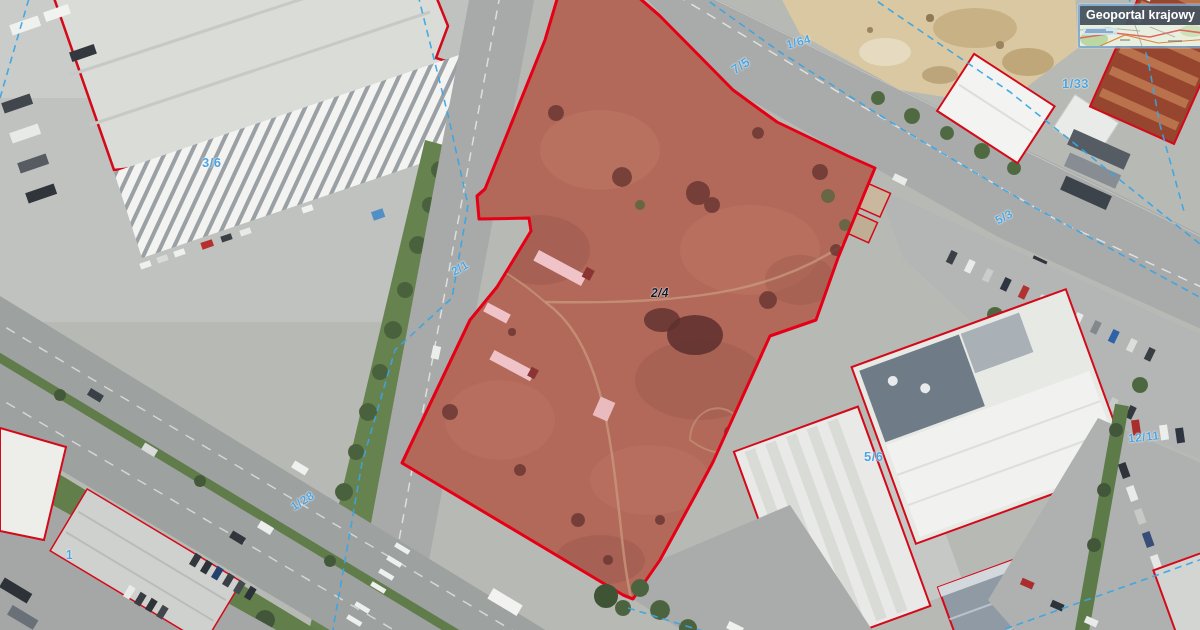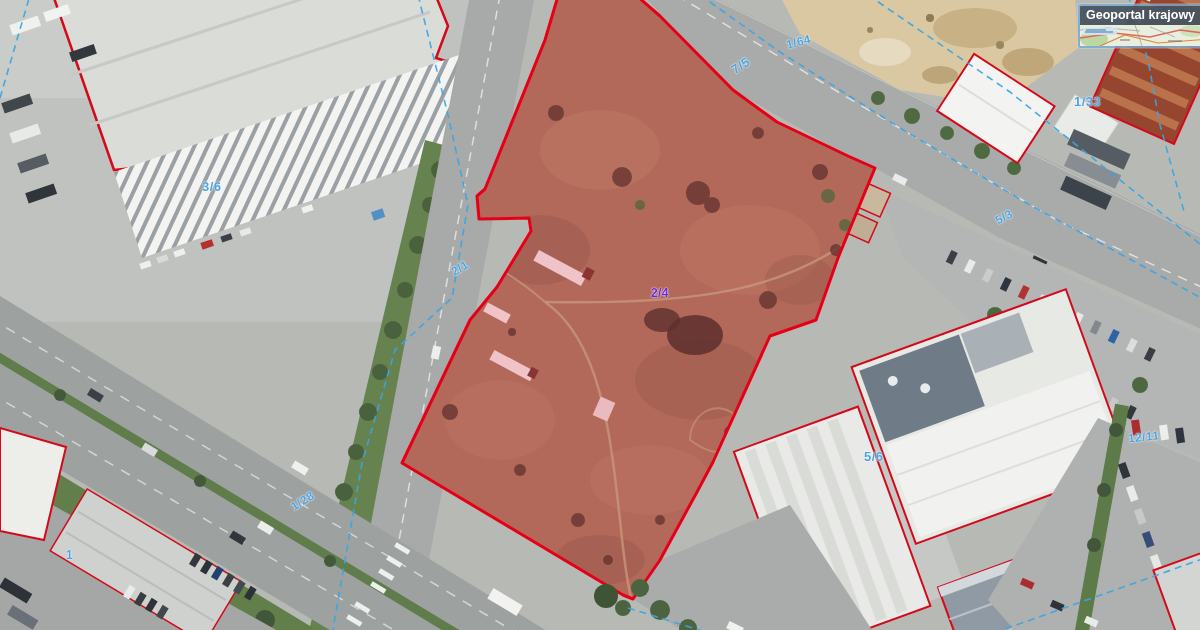--- a/index.html
+++ b/index.html
@@ -8,21 +8,21 @@
     background:#b7bab4;font-family:"Liberation Sans",sans-serif;cursor:default;
   }
   .viewport svg.base{position:absolute;left:0;top:0;}
   .plabel{
     position:absolute;font-family:"Liberation Sans",sans-serif;
     font-size:12px;font-weight:bold;color:#4fa3de;letter-spacing:.4px;
     text-shadow:0 0 2px rgba(255,255,255,.95),0 0 1px rgba(255,255,255,.9);
     transform-origin:center;white-space:nowrap;user-select:none;
   }
   .plabel.big{font-size:13px;}
-  .plabel.faint{color:#6d28d9;}
+  .plabel.faint{color:#0f172a;font-style:italic;}
   .badge{
     position:absolute;left:1078px;top:4px;width:130px;
     border:2px solid rgba(120,170,215,.8);border-radius:3px;overflow:hidden;
     box-shadow:0 0 0 1px rgba(255,255,255,.2);
   }
   .badge-header{
     background:rgba(72,84,96,.95);color:#fff;
     font-size:12.5px;font-weight:bold;padding:2px 6px 3px;white-space:nowrap;
   }
   .badge-map{height:21px;background:#e9efdf;position:relative;}
@@ -383,22 +383,22 @@
     <polyline points="868,-5 1010,92 1205,248"></polyline>
     <polyline points="1128,-5 1148,60 1160,125 1185,215"></polyline>
     <polyline points="628,608 748,645"></polyline>
     <polyline points="960,645 1205,558"></polyline>
     <polyline points="0,98 30,-5"></polyline>
   </g>
 </svg>
 
   <span class="plabel big" style="left:731px;top:58px;transform:rotate(-33deg);">7/5</span>
   <span class="plabel" style="left:786px;top:35px;transform:rotate(-15deg);">1/64</span>
-  <span class="plabel big" style="left:1062px;top:94px;margin-left:12px;">1/33</span>
-  <span class="plabel big" style="left:202px;top:155px;margin-top:24px;">3/6</span>
+  <span class="plabel big" style="left:1062px;top:76px;">1/33</span>
+  <span class="plabel big" style="left:202px;top:155px;">3/6</span>
   <span class="plabel faint" style="left:651px;top:286px;">2/4</span>
   <span class="plabel" style="left:995px;top:210px;transform:rotate(-28deg);">5/3</span>
   <span class="plabel big" style="left:864px;top:449px;text-align:center;">5/6</span>
   <span class="plabel" style="left:451px;top:261px;transform:rotate(-30deg);">2/1</span>
   <span class="plabel" style="left:290px;top:494px;transform:rotate(-32deg);">1/28</span>
   <span class="plabel" style="left:66px;top:548px;">1</span>
   <span class="plabel" style="left:1128px;top:430px;transform:rotate(-6deg);">12/11</span>
 
   <div class="badge">
     <div class="badge-header">Geoportal krajowy</div>

